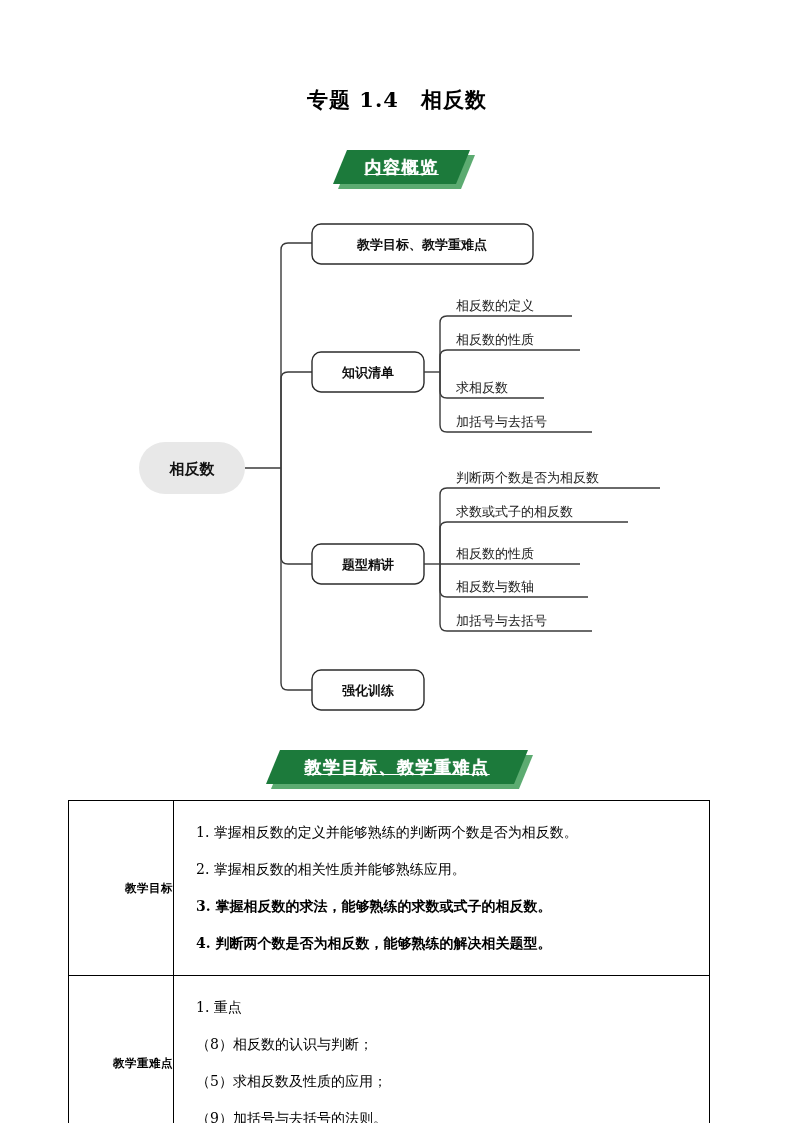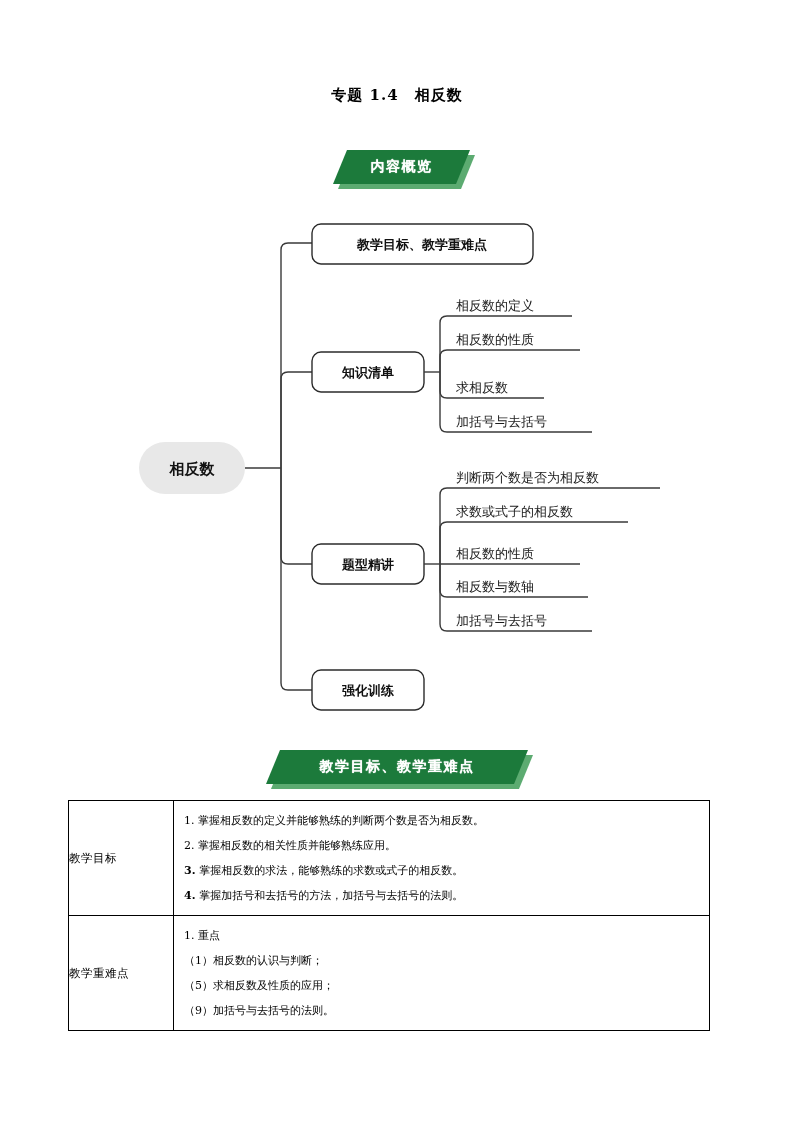--- a/index.html
+++ b/index.html
@@ -11,42 +11,43 @@
     overflow:hidden;
   }
   .page{position:absolute;inset:0;}
 
   
   .doc-title{
     position:absolute;left:0;top:86px;width:794px;
     text-align:center;
     font-family:"DejaVu Serif","Liberation Serif",serif;
     font-weight:bold;
-    font-size:15px;
+    font-size:21px;
     letter-spacing:1px;
     color:#000;
     white-space:pre;
   }
 
   
   .banner{position:absolute;height:34px;}
   .banner .shadow,
   .banner .body{
     position:absolute;top:0;left:0;width:100%;height:100%;
     clip-path:polygon(14px 0, 100% 0, calc(100% - 14px) 100%, 0 100%);
   }
   .banner .shadow{transform:translate(5px,5px);opacity:.85;}
   .banner .label{
     position:absolute;inset:0;
     display:flex;align-items:center;justify-content:center;
     font-family:"DejaVu Sans","Liberation Sans",sans-serif;
-    font-weight:bold;font-size:14px;color:#ffffff;
+    font-weight:bold;font-size:17px;color:#ffffff;
     letter-spacing:1.5px;
     text-shadow:0 0 1px rgba(255,255,255,.9);
     white-space:pre;
+    text-decoration:underline;
   }
   #banner-overview{left:333px;top:150px;width:137px;}
   #banner-goals{left:266px;top:750px;width:262px;}
 
   
   #mindmap{position:absolute;left:0;top:205px;width:794px;height:510px;}
   .mm-node-label{
     font-family:"DejaVu Sans","Liberation Sans",sans-serif;
     font-weight:bold;font-size:13px;fill:#111111;
   }
@@ -69,41 +70,41 @@
     border-collapse:collapse;
     table-layout:fixed;
   }
   #goals-table td{
     border:1px solid #000000;
     vertical-align:middle;
     padding:0;
   }
   #goals-table td.rowlabel{
     width:104px;
-    text-align:left;
+    text-align:right;
     font-family:"DejaVu Serif","Liberation Serif",serif;
-    font-weight:normal;
+    font-weight:bold;
     font-size:11.5px;
     letter-spacing:.5px;
     color:#000;
     white-space:pre;
   }
   #goals-table td.rowbody{
     padding:7px 0 7px 10px;
   }
   #goals-table td.rowbody p{
-    margin:0;
+    margin:12px;
     font-family:"DejaVu Serif","Liberation Serif",serif;
-    font-size:11px;
+    font-size:14px;
     line-height:25px;
     color:#000;
     white-space:pre;
   }
   #goals-table td.rowbody p.bold{font-weight:bold;}
-  #goals-table td.rowbody p.bold span.rest{font-weight:normal;}
+  #goals-table td.rowbody p.bold span.rest{font-weight:bold;}
 </style>
 </head>
 <body>
 
 <div class="page">
 
   <div class="doc-title">专题 1.4　相反数</div>
 
   <div class="banner" id="banner-overview">
     <div class="shadow" style="background: rgb(63, 156, 88);"></div>
@@ -165,28 +166,28 @@
   </div>
 
   <table id="goals-table">
     <tbody>
       <tr>
         <td class="rowlabel">教学目标</td>
         <td class="rowbody">
           <p><span>1.</span> <span>掌握相反数的定义并能够熟练的判断两个数是否为相反数。</span></p>
           <p><span>2.</span> <span>掌握相反数的相关性质并能够熟练应用。</span></p>
           <p class="bold"><span>3.</span> <span class="rest">掌握相反数的求法，能够熟练的求数或式子的相反数。</span></p>
-          <p class="bold"><span>4.</span> <span class="rest">掌握加括号和去括号的方法，加括号与去括号的法则。</span></p>
+          <p class="bold"><span>4.</span> <span class="rest">判断两个数是否为相反数，能够熟练的解决相关题型。</span></p>
         </td>
       </tr>
       <tr>
         <td class="rowlabel">教学重难点</td>
         <td class="rowbody">
           <p><span>1.</span> <span>重点</span></p>
-          <p><span>（1）相反数的认识与判断；</span></p>
+          <p><span>（8）相反数的认识与判断；</span></p>
           <p><span>（5）求相反数及性质的应用；</span></p>
           <p><span>（9）加括号与去括号的法则。</span></p>
         </td>
       </tr>
     </tbody>
   </table>
 
 </div>
 
 </body></html>

